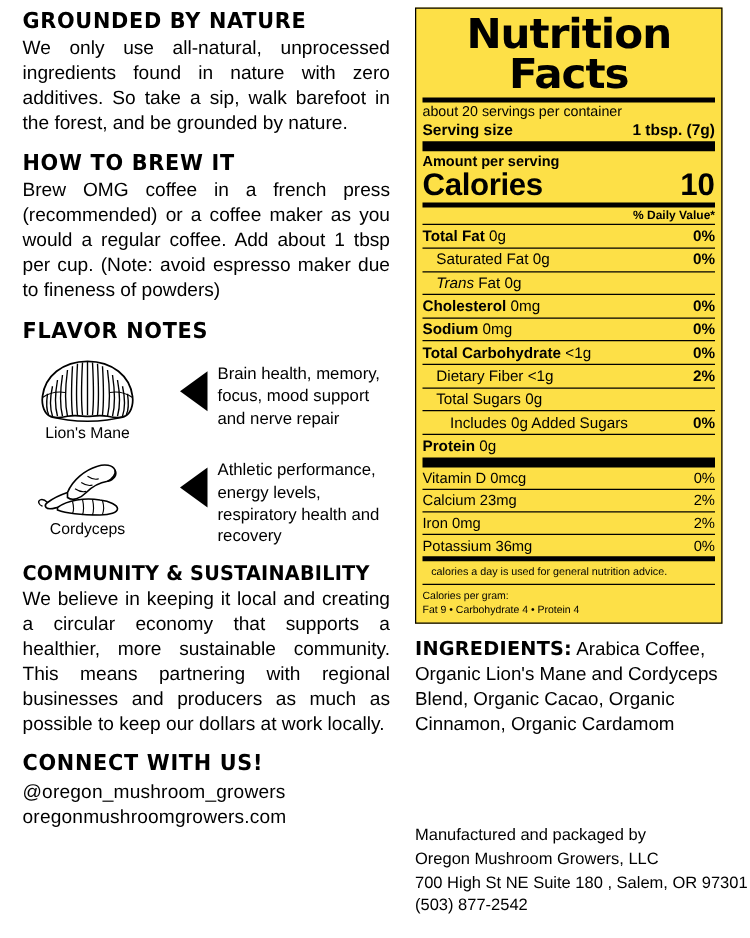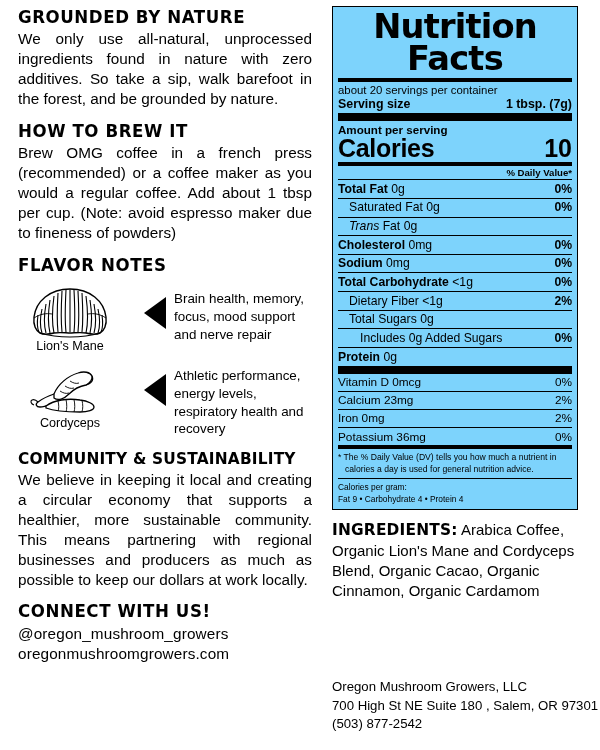--- a/index.html
+++ b/index.html
@@ -100,21 +100,21 @@
     position: relative;
   }
 
   
   .nf {
     border: 1.6px solid #000;
     box-sizing: border-box;
     width: 246px;
     padding: 3px 5px 2px 5px;
     font-family: "Liberation Sans", sans-serif;
-    background: #7dd3fc;
+    background: #fde047;
   }
   .nf-title {
     font-family: "DejaVu Sans", sans-serif;
     font-weight: bold;
     font-size: 33px;
     line-height: 0.98;
     letter-spacing: -0.8px;
     text-align: center;
     margin: 1px 0 2px 0;
     transform: scaleX(1.02);
@@ -402,38 +402,38 @@
         <div class="rule-hair"></div>
         <div class="nf-micro">
           <span>Potassium 36mg</span>
           <span>0%</span>
         </div>
       </div>
 
       <div class="rule-med"></div>
 
       <div class="nf-foot">
-        <span>* The % Daily Value (DV) tells you how much a nutrient in</span>
         <span class="ind">calories a day is used for general nutrition advice.</span>
       </div>
 
       <div class="rule-thin"></div>
 
       <div class="nf-cpg">
         <span>Calories per gram:</span><br>
         <span>Fat 9 •  Carbohydrate 4 •  Protein 4</span>
       </div>
 
     </div>
 
     <div class="ingredients">
       <b>INGREDIENTS:</b><span> Arabica Coffee, Organic Lion's Mane and Cordyceps Blend, Organic Cacao, Organic Cinnamon, Organic Cardamom</span>
     </div>
 
     <div class="manufacturer">
+      <div>Manufactured and packaged by</div>
       <div>Oregon Mushroom Growers, LLC</div>
       <div>700 High St NE Suite 180 , Salem, OR 97301</div>
       <div>(503) 877-2542</div>
     </div>
 
   </div>
 
 </div>
 
 </body></html>

